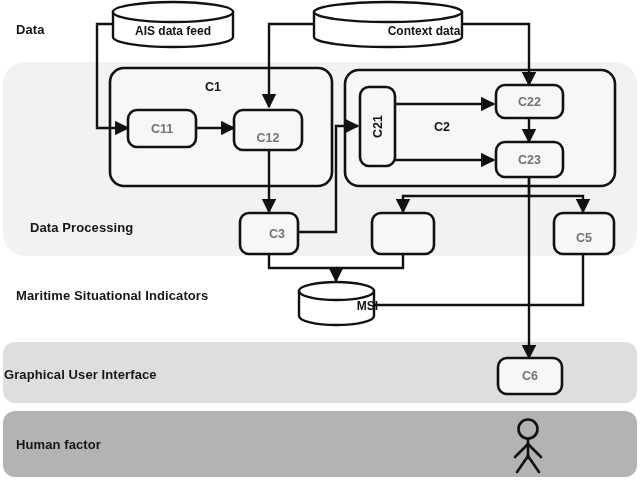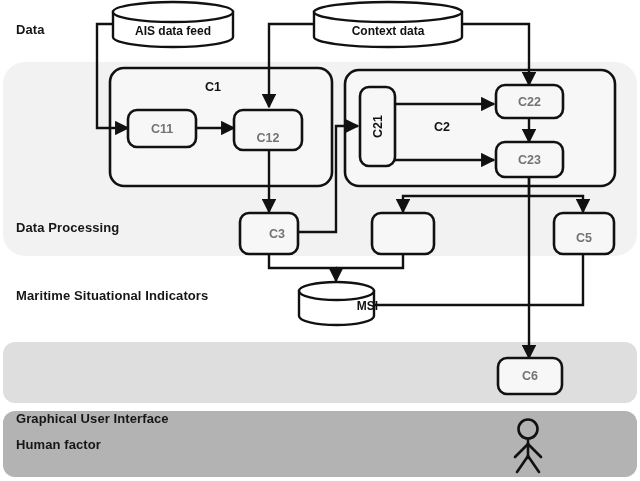--- a/index.html
+++ b/index.html
@@ -133,27 +133,27 @@
       <circle cx="528" cy="429" r="9.5" fill="none"></circle>
       <line x1="528" y1="439" x2="528" y2="458"></line>
       <line x1="528" y1="444" x2="515" y2="457"></line>
       <line x1="528" y1="444" x2="541" y2="457"></line>
       <line x1="528" y1="456" x2="517" y2="472"></line>
       <line x1="528" y1="456" x2="539" y2="472"></line>
     </g>
   </svg>
 
   <div class="band-label" style="left:16px;top:22px;">Data</div>
-  <div class="band-label" style="left:16px;top:220px;">Data Processing</div>
+  <div class="band-label" style="left:30px;top:220px;">Data Processing</div>
   <div class="band-label" style="left:16px;top:288px;">Maritime Situational Indicators</div>
-  <div class="band-label" style="left:16px;top:367px;margin-top:44px;">Graphical User Interface</div>
+  <div class="band-label" style="left:4px;top:367px;">Graphical User Interface</div>
   <div class="band-label" style="left:16px;top:437px;">Human factor</div>
 
   <div class="store-label" style="left:113px;top:22px;width:120px;height:18px;">AIS data feed</div>
-  <div class="store-label" style="left:314px;top:22px;width:148px;height:18px;">Context data</div>
+  <div class="store-label" style="left:314px;top:22px;width:148px;height:18px;padding-left:36px;">Context data</div>
   <div class="store-label" style="left:299px;top:298px;width:75px;height:16px;padding-left:31px;">MSI</div>
 
   <div class="group-label" style="left:205px;top:80px;">C1</div>
   <div class="group-label" style="left:434px;top:120px;">C2</div>
 
   <div class="node-label" style="left:128px;top:110px;width:68px;height:37px;">C11</div>
   <div class="node-label" style="left:234px;top:110px;width:68px;height:55px;">C12</div>
   <div class="vert-label" style="left:360px;top:87px;width:35px;height:79px;">C21</div>
   <div class="node-label" style="left:496px;top:85px;width:67px;height:33px;">C22</div>
   <div class="node-label" style="left:496px;top:142px;width:67px;height:35px;">C23</div>

